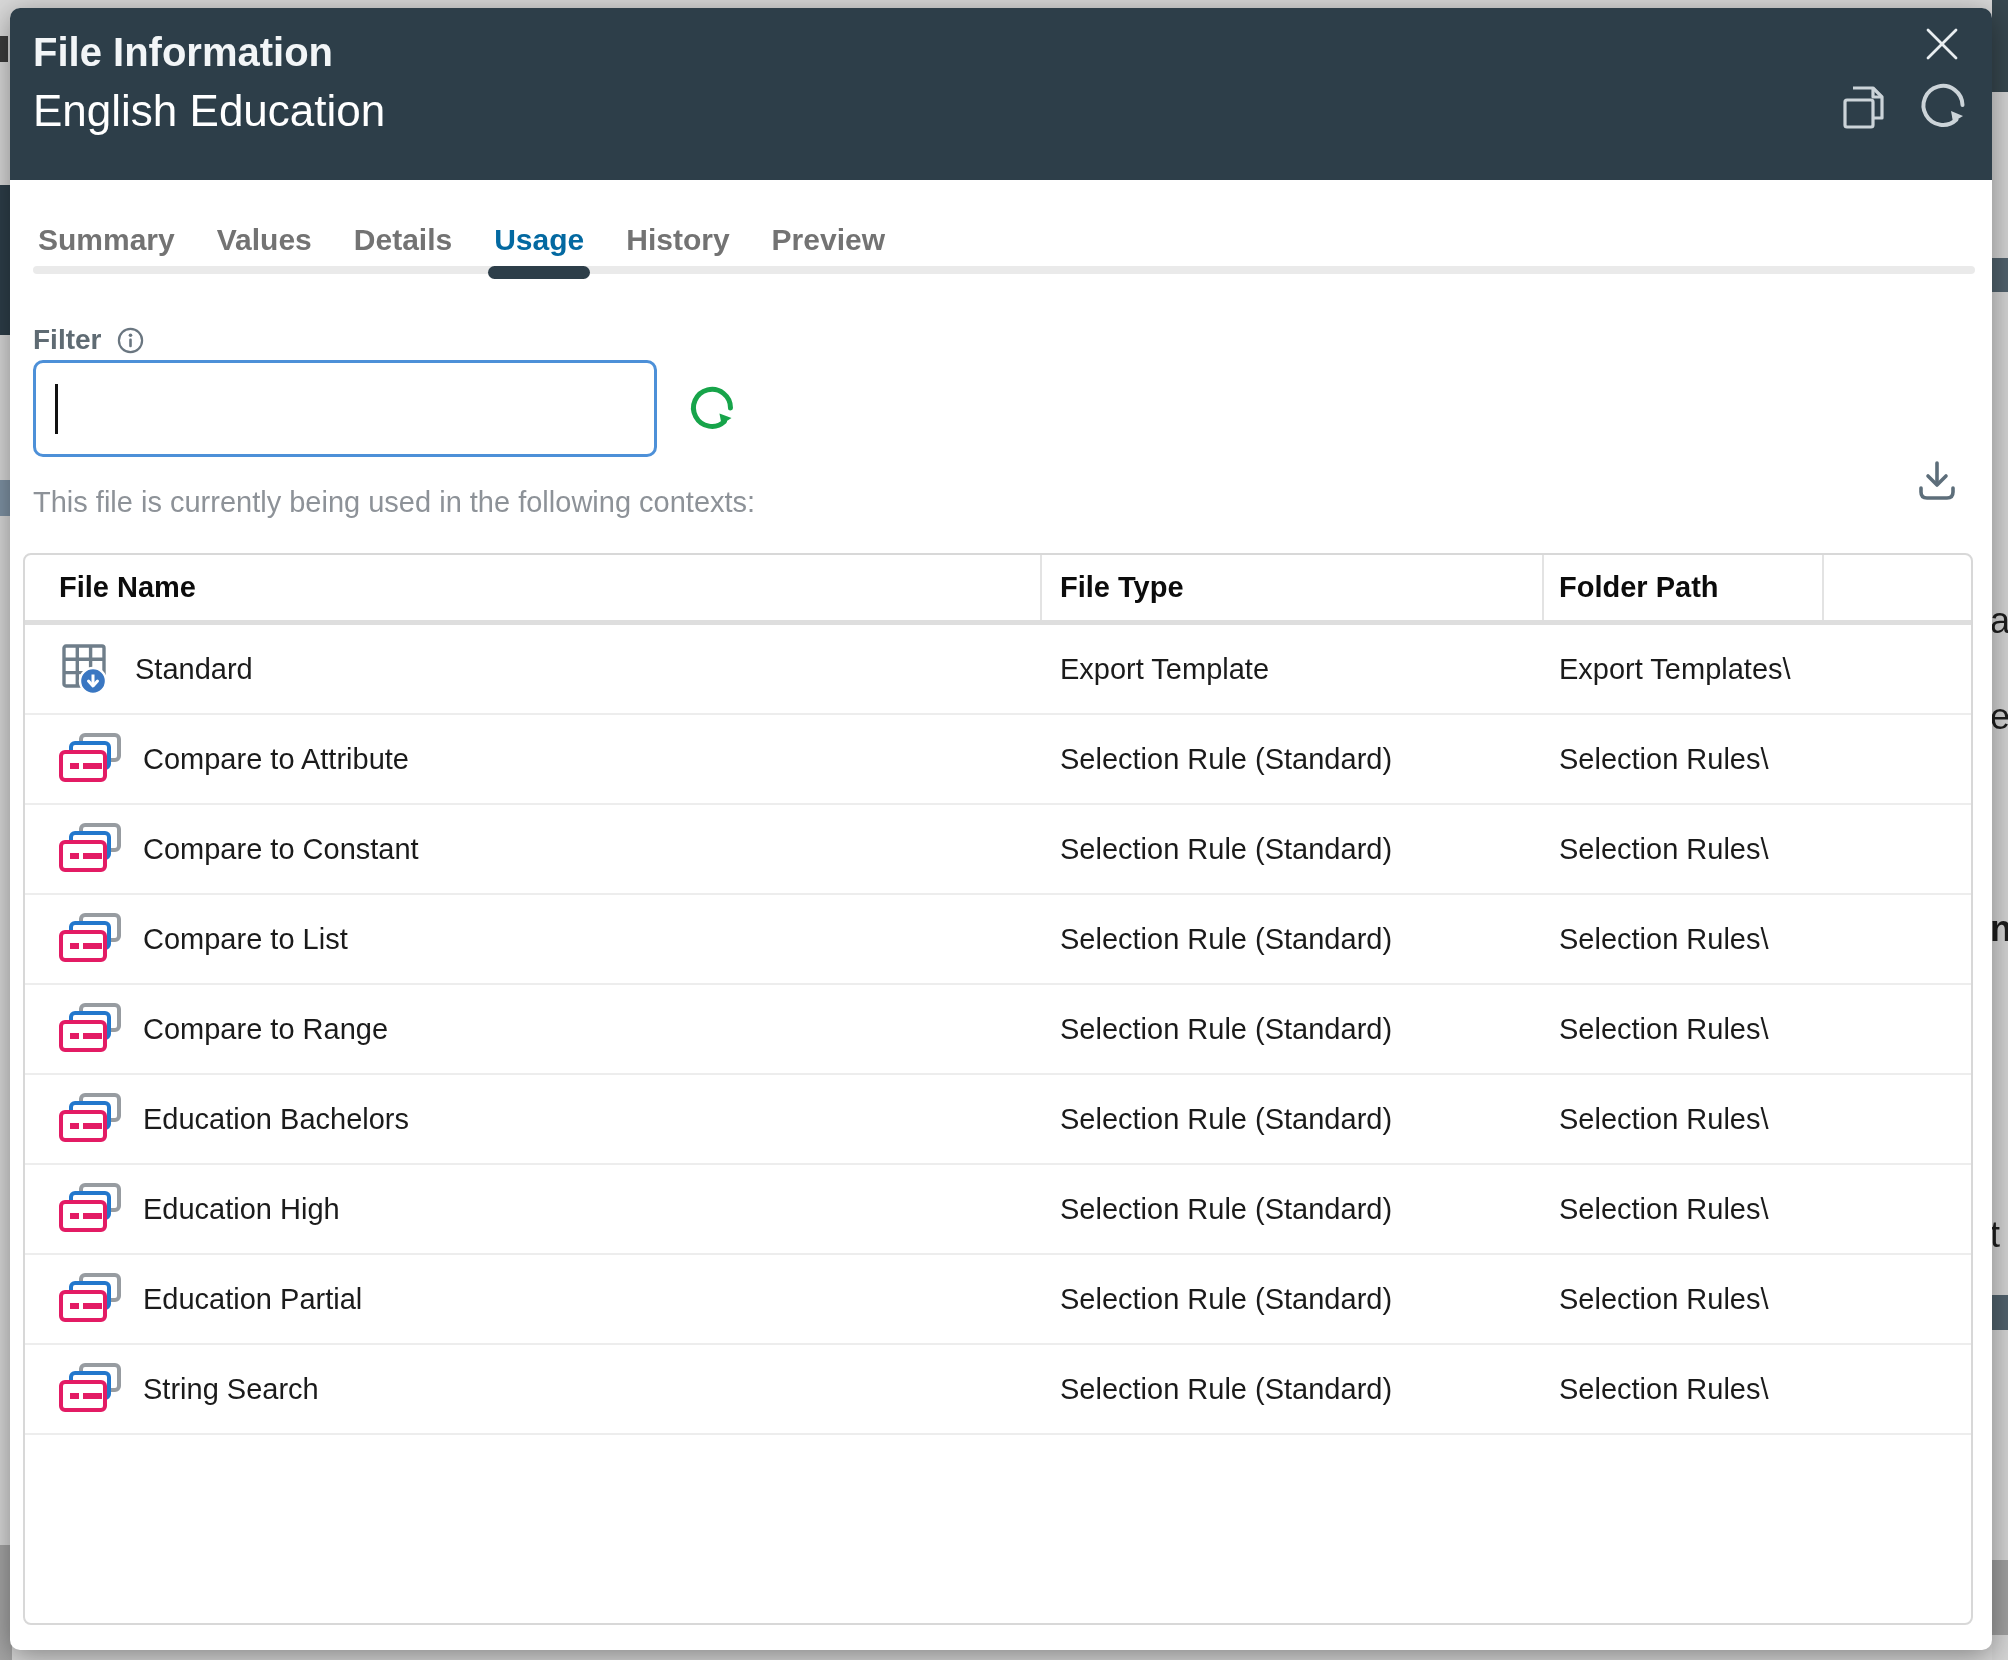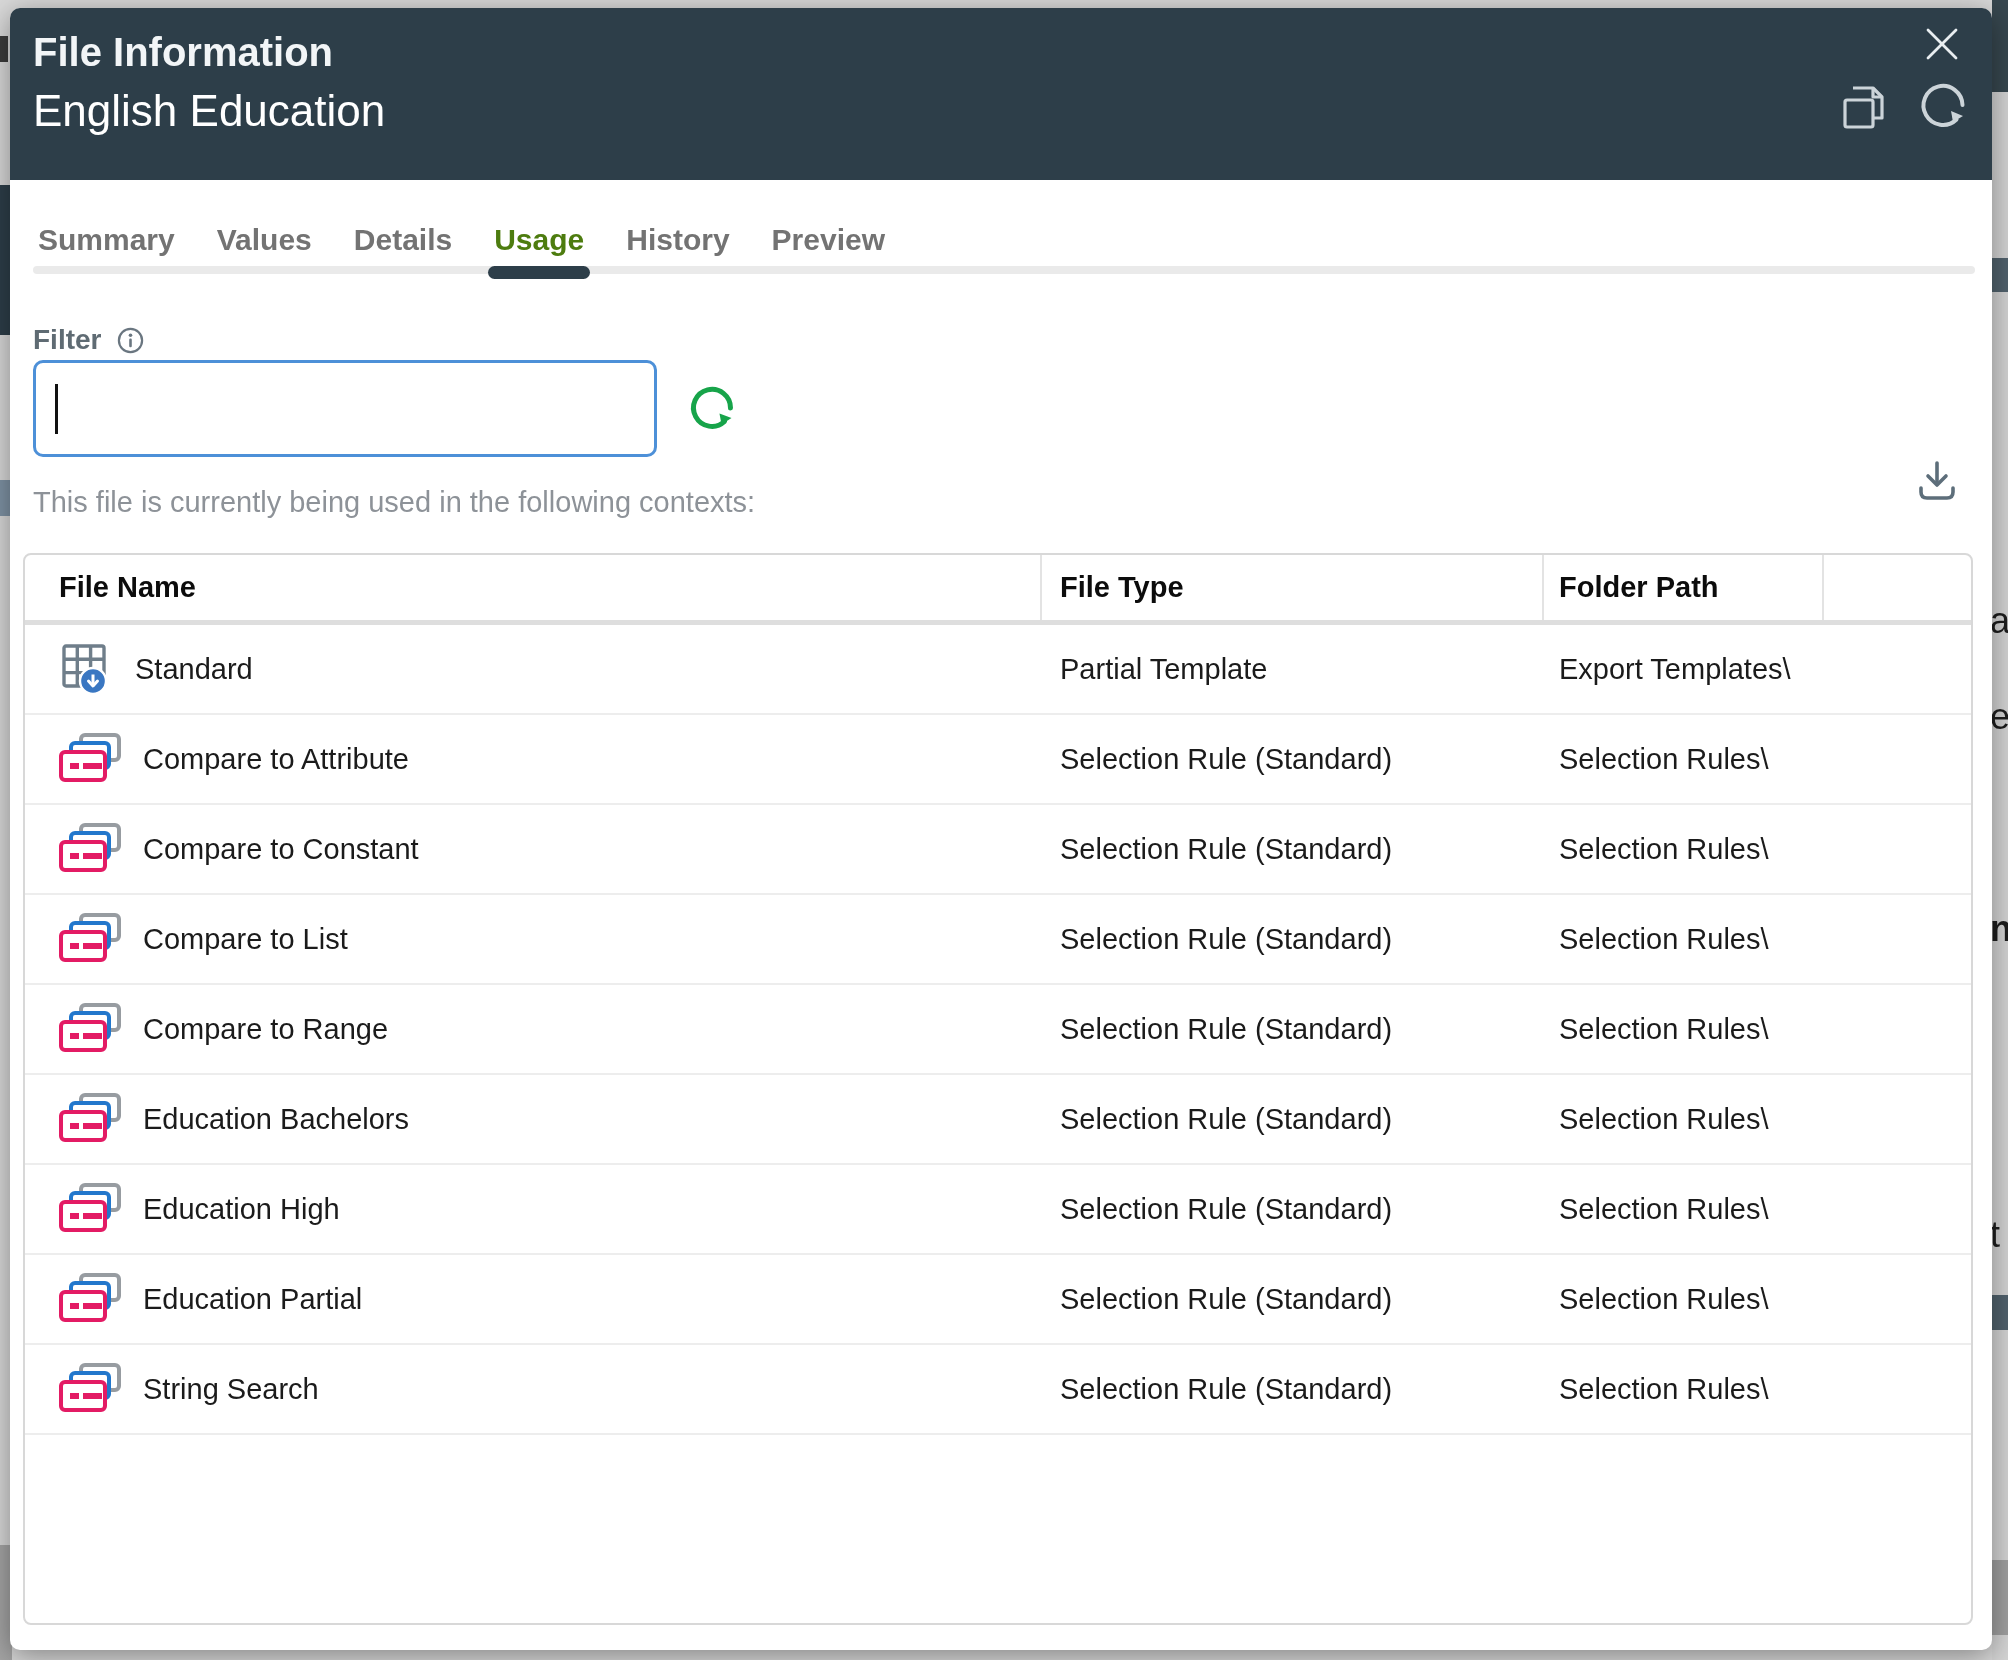--- a/index.html
+++ b/index.html
@@ -34,21 +34,21 @@
   .kicker { position:absolute; left:23px; top:22px; font-size:40px; font-weight:700; color:#f2f5f7; }
   .title  { position:absolute; left:23px; top:78px; font-size:44px; font-weight:400; color:#ffffff; }
   .hbtn { position:absolute; background:none; border:none; cursor:pointer; padding:0; line-height:0; }
   .btn-close   { right:28px;  top:14px; width:44px; height:44px; }
   .btn-copy    { right:104px; top:72px; width:54px; height:54px; }
   .btn-refresh { right:22px;  top:70px; width:54px; height:54px; }
 
   
   .tabs { position:absolute; left:28px; top:214px; display:flex; gap:42px; }
   .tab { position:relative; font-size:30px; line-height:36px; font-weight:600; color:#737373; cursor:pointer; }
-  .tab.active { color:#4d7c0f; font-weight:700; }
+  .tab.active { color:#0369a1; font-weight:700; }
   .tab.active::after { content:""; position:absolute; left:-6px; right:-6px; top:calc(100% + 8px);
                        height:13px; border-radius:7px; background:#2d3e49; z-index:2; }
   .tab-track { position:absolute; left:23px; top:258px; width:1942px; height:8px;
                background:#eaeaea; border-radius:4px; }
 
   
   .filter-label-row { position:absolute; left:23px; top:316px; display:flex; align-items:center; gap:16px; }
   .filter-label { font-size:28px; font-weight:700; color:#5f6b73; }
   .info-btn { background:none; border:none; padding:0; line-height:0; cursor:pointer; }
   .filter-input { position:absolute; left:23px; top:352px; width:624px; height:97px;
@@ -213,21 +213,21 @@
           <line x1="5" y1="18.3" x2="45" y2="18.3" stroke="#6f7e8a" stroke-width="3.4"></line>
           <line x1="5" y1="31.6" x2="45" y2="31.6" stroke="#6f7e8a" stroke-width="3.4"></line>
           <circle cx="34" cy="40" r="13" fill="#3a77c2" stroke="#ffffff" stroke-width="2.4"></circle>
           <line x1="34" y1="33.5" x2="34" y2="44" stroke="#ffffff" stroke-width="3"></line>
           <path d="M29.5 40 L34 45 L38.5 40" stroke="#ffffff" stroke-width="3" fill="none" stroke-linecap="round" stroke-linejoin="round"></path>
         </svg>
       </span>
 
       <span data-interactable="false">Standard</span>
     </div>
-    <div class="td c2" data-interactable="false">Partial Template</div>
+    <div class="td c2" data-interactable="false">Export Template</div>
     <div class="td c3" data-interactable="false">Export Templates\</div>
     <div class="td c4" data-interactable="false"></div>
   </div>
           <div class="row" data-interactable="false">
     <div class="td c1" data-interactable="false">
 
       <span class="icon-rule" data-interactable="false">
         <span class="c c-gray"></span>
         <span class="c c-blue"></span>
         <span class="c c-pink">

